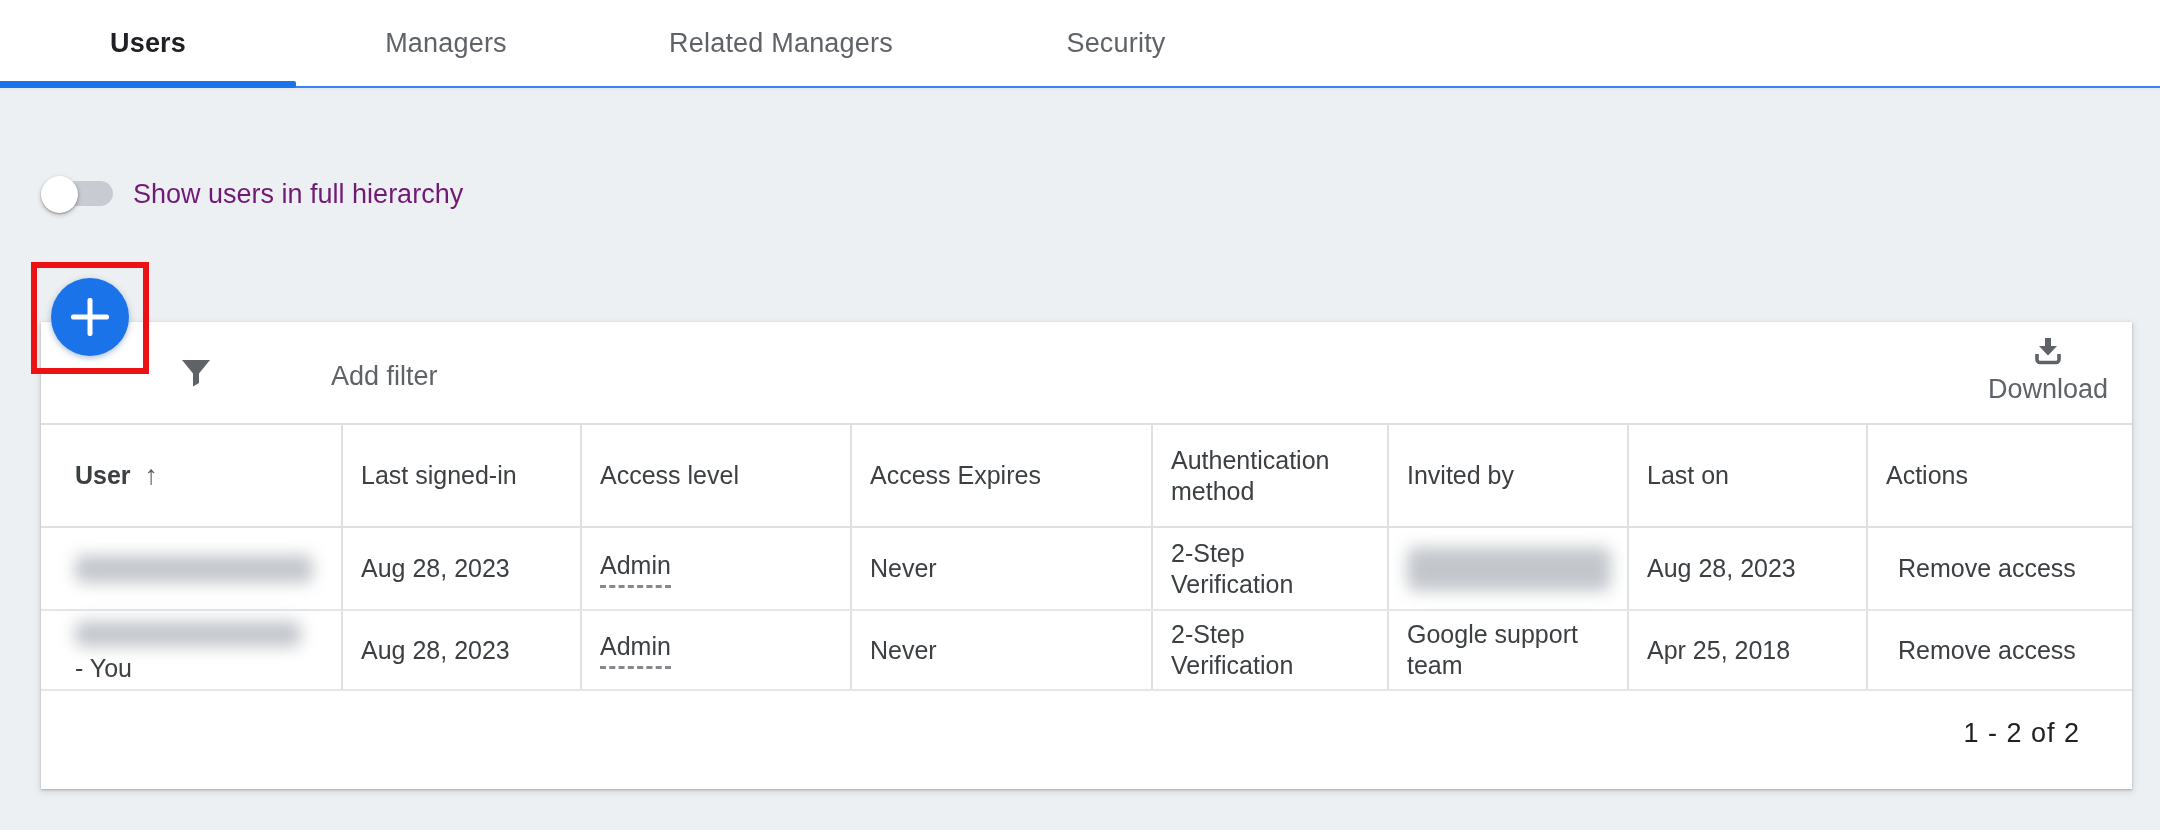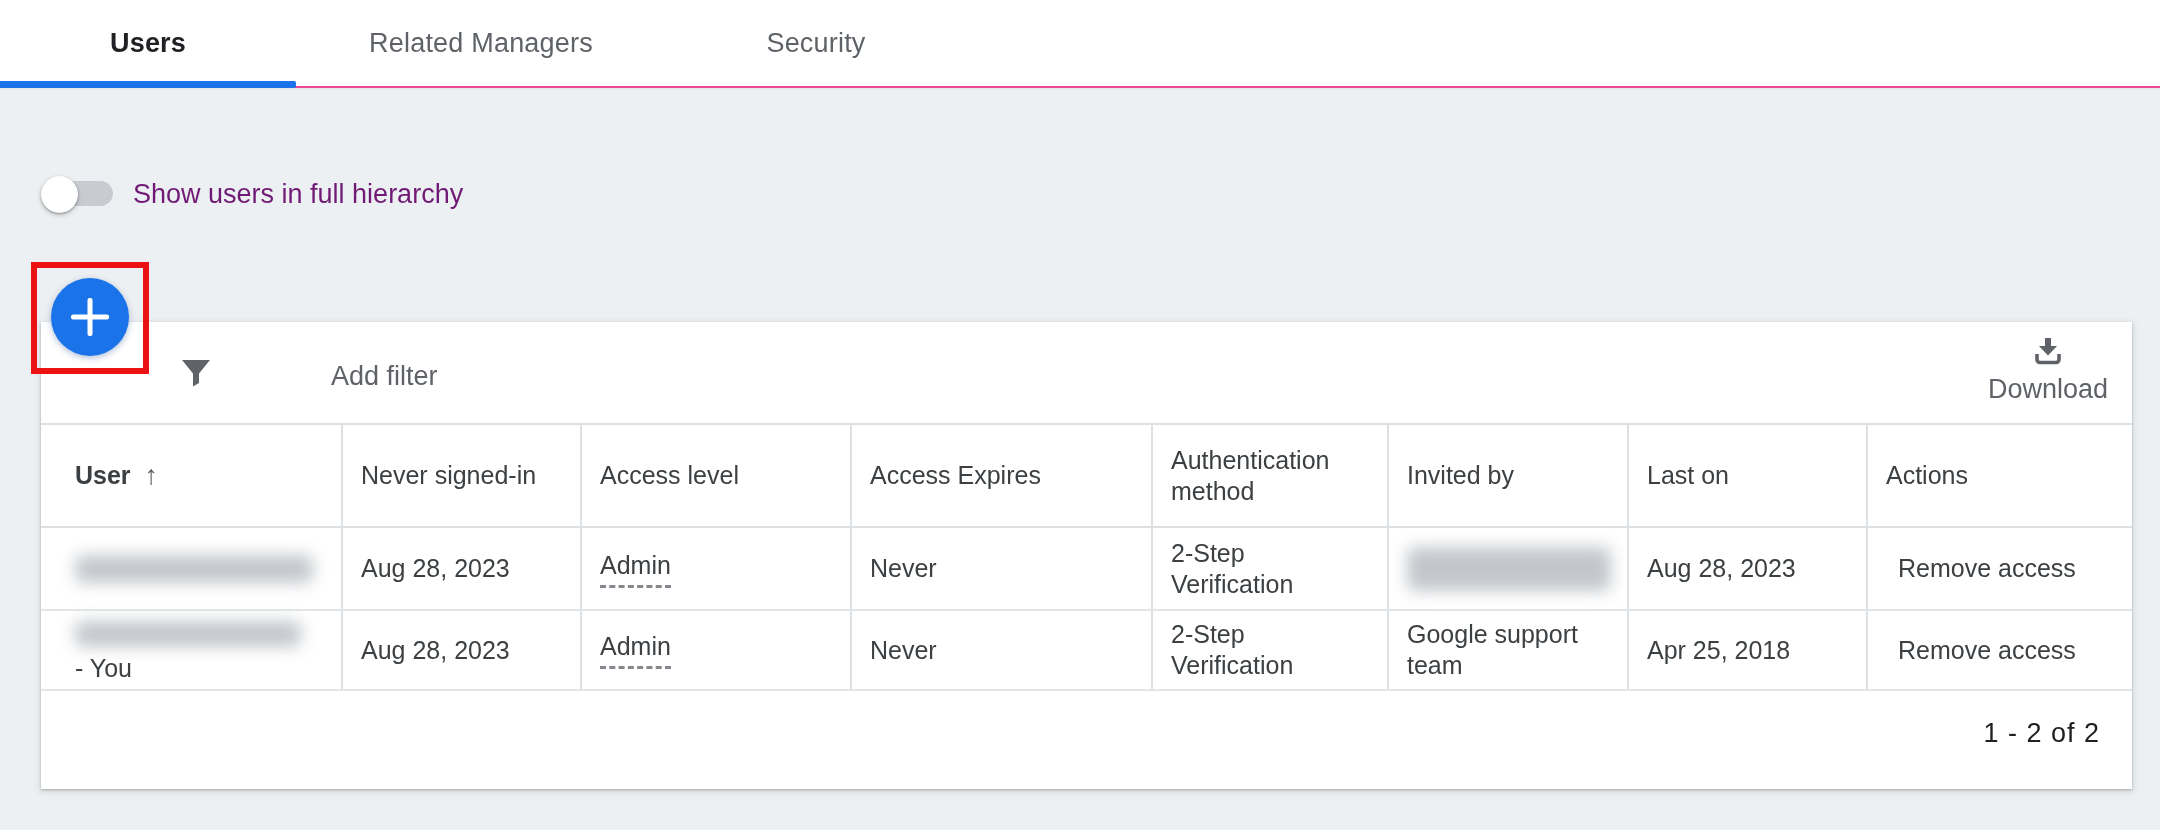--- a/index.html
+++ b/index.html
@@ -4,21 +4,21 @@
 <style>
   * { margin:0; padding:0; box-sizing:border-box; }
   body { background:#fff; }
   .screen {
     position:relative; width:2160px; height:830px; overflow:hidden;
     background:#edf0f2; font-family:"Liberation Sans", sans-serif; color:#3c4043;
   }
   
   .tabbar {
     position:absolute; left:0; top:0; width:2160px; height:88px; background:#fff;
-    border-bottom:2px solid #ec4899; display:flex; align-items:center;
+    border-bottom:2px solid #3b82f6; display:flex; align-items:center;
     box-shadow:0 1px 2px rgba(60,64,67,.08);
   }
   .tab { height:100%; display:flex; align-items:center; justify-content:center;
          font-size:27px; color:#5f6368; cursor:pointer; letter-spacing:.2px; }
   .tab.active { color:#202124; font-weight:700; }
   .tab-underline { position:absolute; left:0; bottom:-2px; width:296px; height:7px;
                    background:#1a73e8; border-radius:0 2px 2px 0; }
   
   .switch-track { position:absolute; left:45px; top:181px; width:68px; height:25px;
                   border-radius:13px; background:#c8ccd2; cursor:pointer; }
@@ -64,31 +64,34 @@
   .dashed-underline { display:inline-block; border-bottom:3px dashed #85898d;
         padding-bottom:4px; cursor:pointer; }
   .redacted { background:#b4b9bf; border-radius:8px; filter:blur(8px); opacity:.8; }
   .redacted.u1 { width:238px; height:28px; }
   .redacted.u2 { width:226px; height:26px; margin-top:4px; }
   .redacted.i1 { width:204px; height:44px; }
   .you-suffix { display:block; margin-top:6px; }
   .action-link { cursor:pointer;margin-left:12px; }
   
   .card-footer { position:absolute; left:0; bottom:0; width:100%; height:112px;
-        display:flex; align-items:center; justify-content:flex-end; padding-right:32px; }
+        display:flex; align-items:center; justify-content:flex-end; padding-right:52px; }
   .pagination { font-size:27px; color:#202124; letter-spacing:1px; }
 </style>
 </head>
 <body>
 
 <div class="screen">
 
   <div class="tabbar">
     <div class="tab active" style="width:296px">
       <span>Users</span>
+    </div>
+    <div class="tab" style="width:300px">
+      <span>Managers</span>
     </div>
     <div class="tab" style="width:370px">
       <span>Related Managers</span>
     </div>
     <div class="tab" style="width:300px">
       <span>Security</span>
     </div>
     <div class="tab-underline"></div>
   </div>
 
@@ -120,21 +123,21 @@
         <col class="c5">
           <col class="c6">
           <col class="c7">
           <col class="c8">
       </colgroup>
       <thead>
         <tr>
           <th>
             <span class="th-user">User</span><span class="sort-arrow">↑</span>
           </th>
-          <th>Never signed-in</th>
+          <th>Last signed-in</th>
           <th>Access level</th>
           <th>Access Expires</th>
           <th>Authentication method</th>
           <th>Invited by</th>
           <th>Last on</th>
           <th>Actions</th>
         </tr>
       </thead>
       <tbody>
         <tr class="r1">

